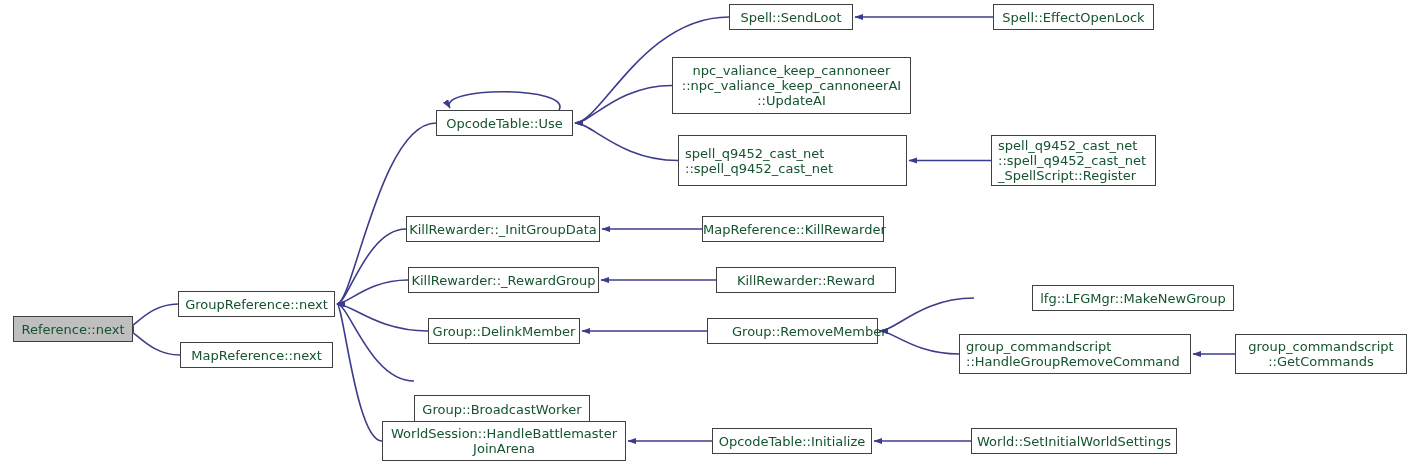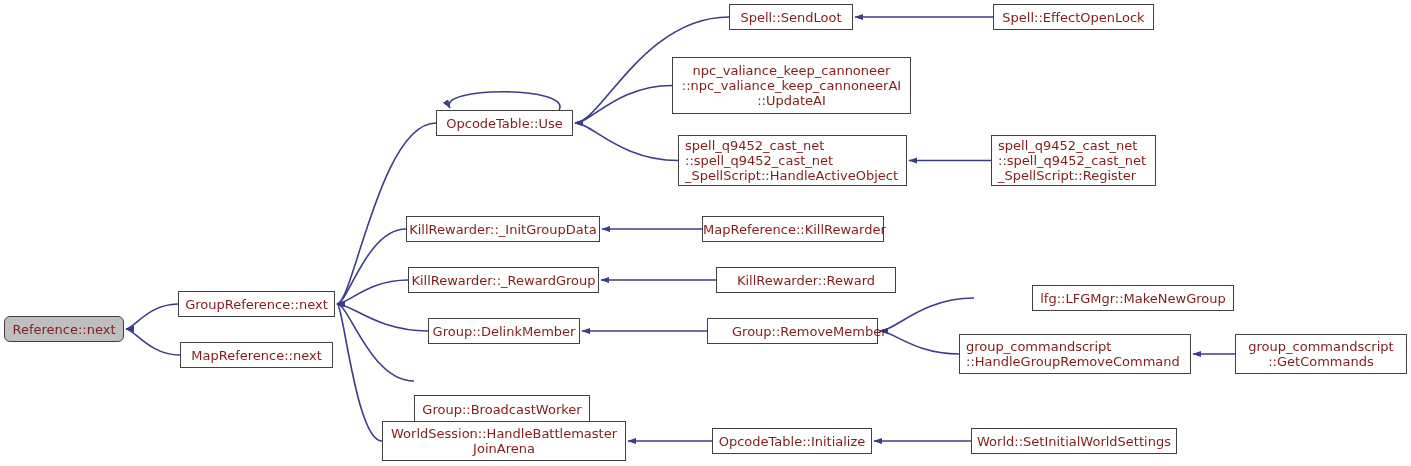--- a/index.html
+++ b/index.html
@@ -21,21 +21,21 @@
     top: 0;
     width: 1411px;
     height: 466px;
     pointer-events: none;
   }
   .node {
     position: absolute;
     box-sizing: border-box;
     border: 1px solid #404040;
     background: #ffffff;
-    color: #7f1d1d;
+    color: #14532d;
     font-size: 13px;
     line-height: 15px;
     display: flex;
     flex-direction: column;
     align-items: center;
     justify-content: center;
     white-space: pre;
     letter-spacing: 0px;
   }
   .node.highlight {
@@ -83,28 +83,28 @@
         <path d="M707,331 L582,331" marker-end="url(#arrowhead)"></path>
         <path d="M974,298 C921.2,298 895.28,331 880,331" marker-end="url(#arrowhead)"></path>
         <path d="M959,354 C914.45,354 892.58,331 880,331" marker-end="url(#arrowhead)"></path>
         <path d="M1235,354 L1193,354" marker-end="url(#arrowhead)"></path>
         <path d="M712,441 L628,441" marker-end="url(#arrowhead)"></path>
         <path d="M971,441 L874,441" marker-end="url(#arrowhead)"></path>
       </g>
   </svg>
 
   <div id="node-layer">
-      <div class="node highlight" style="left: 4px; top: 316px; width: 120px; height: 26px; border-radius: 6px;"><span class="lbl">Reference::next</span></div>
+      <div class="node highlight" style="left: 13px; top: 316px; width: 120px; height: 26px;"><span class="lbl">Reference::next</span></div>
       <div class="node" style="left: 178px; top: 291px; width: 157px; height: 26px;"><span class="lbl">GroupReference::next</span></div>
       <div class="node" style="left: 180px; top: 342px; width: 153px; height: 26px;"><span class="lbl">MapReference::next</span></div>
       <div class="node" style="left: 436px; top: 110px; width: 137px; height: 26px;"><span class="lbl">OpcodeTable::Use</span></div>
       <div class="node" style="left: 729px; top: 4px; width: 124px; height: 26px;"><span class="lbl">Spell::SendLoot</span></div>
       <div class="node" style="left: 993px; top: 4px; width: 161px; height: 26px;"><span class="lbl">Spell::EffectOpenLock</span></div>
       <div class="node" style="left: 672px; top: 57px; width: 239px; height: 57px;"><span class="lbl">npc_valiance_keep_cannoneer</span><span class="lbl">::npc_valiance_keep_cannoneerAI</span><span class="lbl">::UpdateAI</span></div>
-      <div class="node leftalign" style="left: 678px; top: 135px; width: 229px; height: 51px;"><span class="lbl">spell_q9452_cast_net</span><span class="lbl">::spell_q9452_cast_net</span><span class="lbl">_SpellScript::HandleActiveObject</span></div>
+      <div class="node leftalign" style="left: 678px; top: 135px; width: 229px; height: 51px;"><span class="lbl">spell_q9452_cast_net</span><span class="lbl">::spell_q9452_cast_net</span></div>
       <div class="node leftalign" style="left: 991px; top: 135px; width: 165px; height: 51px;"><span class="lbl">spell_q9452_cast_net</span><span class="lbl">::spell_q9452_cast_net</span><span class="lbl">_SpellScript::Register</span></div>
       <div class="node" style="left: 406px; top: 216px; width: 194px; height: 26px;"><span class="lbl">KillRewarder::_InitGroupData</span></div>
       <div class="node" style="left: 702px; top: 216px; width: 182px; height: 26px;"><span class="lbl">MapReference::KillRewarder</span></div>
       <div class="node" style="left: 408px; top: 267px; width: 191px; height: 26px;"><span class="lbl">KillRewarder::_RewardGroup</span></div>
       <div class="node" style="left: 716px; top: 267px; width: 180px; height: 26px;"><span class="lbl">KillRewarder::Reward</span></div>
       <div class="node" style="left: 428px; top: 318px; width: 152px; height: 26px;"><span class="lbl">Group::DelinkMember</span></div>
       <div class="node" style="left: 707px; top: 318px; width: 171px; height: 26px; padding-left: 24px;"><span class="lbl">Group::RemoveMember</span></div>
       <div class="node" style="left: 1032px; top: 285px; width: 202px; height: 26px;"><span class="lbl">lfg::LFGMgr::MakeNewGroup</span></div>
       <div class="node leftalign" style="left: 959px; top: 334px; width: 232px; height: 40px;"><span class="lbl">group_commandscript</span><span class="lbl">::HandleGroupRemoveCommand</span></div>
       <div class="node" style="left: 1235px; top: 334px; width: 172px; height: 40px;"><span class="lbl">group_commandscript</span><span class="lbl">::GetCommands</span></div>

